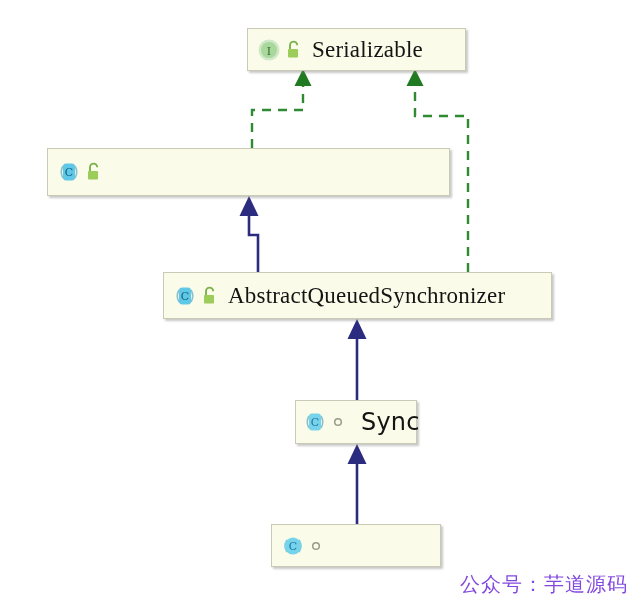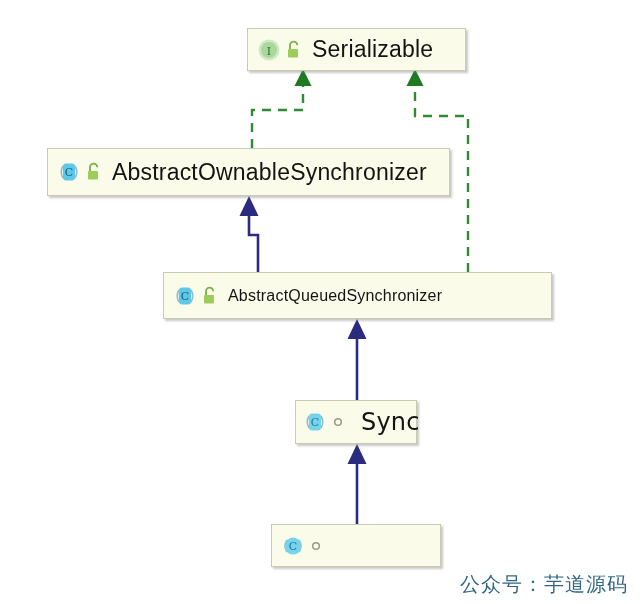--- a/index.html
+++ b/index.html
@@ -39,21 +39,21 @@
     background: #fbfbe9;
     border: 1px solid #c9c9b4;
     box-shadow: 2px 2px 2px rgba(120,120,120,0.40);
     display: flex;
     align-items: center;
     padding: 0 14px 0 9px;
     z-index: 5;
   }
 
   .node-label {
-    font-family: Liberation Sans, sans-serif;
+    font-family: Liberation Serif, serif;
     color: #141414;
     white-space: nowrap;
     letter-spacing: 0.2px;
   }
 
   
   .icon-slot {
     display: inline-flex;
     align-items: center;
     justify-content: center;
@@ -72,36 +72,36 @@
 
   
   #node-serializable  { left: 247px; top: 28px;  width: 219px; height: 43px; }
   #node-aos           { left: 47px;  top: 148px; width: 403px; height: 48px; }
   #node-aqs           { left: 163px; top: 272px; width: 389px; height: 47px; }
   #node-sync          { left: 295px; top: 400px; width: 122px; height: 44px; }
   #node-fairsync      { left: 271px; top: 524px; width: 170px; height: 43px; }
 
   #node-serializable .node-label { font-size: 23px; }
   #node-aos .node-label          { font-size: 23px; }
-  #node-aqs .node-label          { font-size: 16px; }
+  #node-aqs .node-label          { font-size: 23px; }
   #node-sync .node-label         { font-size: 24px; font-family: "DejaVu Sans", "Liberation Sans", sans-serif; }
   #node-fairsync .node-label     { font-size: 22px; }
 
   #node-sync  { padding-left: 7px; }
   #node-sync .icon-mod      { width: 14px; margin-right: 16px; }
   #node-fairsync .icon-mod  { width: 14px; margin-right: 16px; }
 
   
   #watermark {
     position: absolute;
     right: 12px;
     bottom: 6px;
     font-family: Liberation Sans, sans-serif;
     font-size: 20px;
-    color: #0c4a6e;
+    color: #6d28d9;
     opacity: 0.85;
     letter-spacing: 1px;
     z-index: 9;
     white-space: nowrap;
   }
 </style>
 </head>
 <body>
 
 <div id="diagram-canvas">
@@ -173,21 +173,20 @@
         <rect x="6" y="3.5" width="12" height="17" rx="3.2" fill="#5ec8e6"></rect>
         <text x="12" y="16" text-anchor="middle" font-family="DejaVu Serif, Liberation Serif, serif" font-size="11" fill="#0f5f80">C</text>
       </svg>
     </span>
     <span class="icon-slot icon-mod">
       <svg viewBox="0 0 17 20" width="17" height="20" xmlns="http://www.w3.org/2000/svg">
         <path d="M 5 9 L 5 5.2 A 3.6 3.6 0 0 1 12.2 5.2" fill="none" stroke="#7cb24a" stroke-width="1.9"></path>
         <rect x="3" y="9" width="10" height="8.5" rx="1" fill="#9ccc5a"></rect>
       </svg>
     </span>
-    <span class="node-label">AbstractOwnableSynchronizer</span>
   </div>
 
   <div class="uml-node" id="node-aqs">
     <span class="icon-slot icon-type">
       <svg viewBox="0 0 24 24" width="24" height="24" xmlns="http://www.w3.org/2000/svg">
         <path d="M 6 6 Q 2.5 12 6 18" fill="none" stroke="#8bbfcf" stroke-width="1.6"></path>
         <path d="M 18 6 Q 21.5 12 18 18" fill="none" stroke="#8bbfcf" stroke-width="1.6"></path>
         <rect x="6" y="3.5" width="12" height="17" rx="3.2" fill="#5ec8e6"></rect>
         <text x="12" y="16" text-anchor="middle" font-family="DejaVu Serif, Liberation Serif, serif" font-size="11" fill="#0f5f80">C</text>
       </svg>

